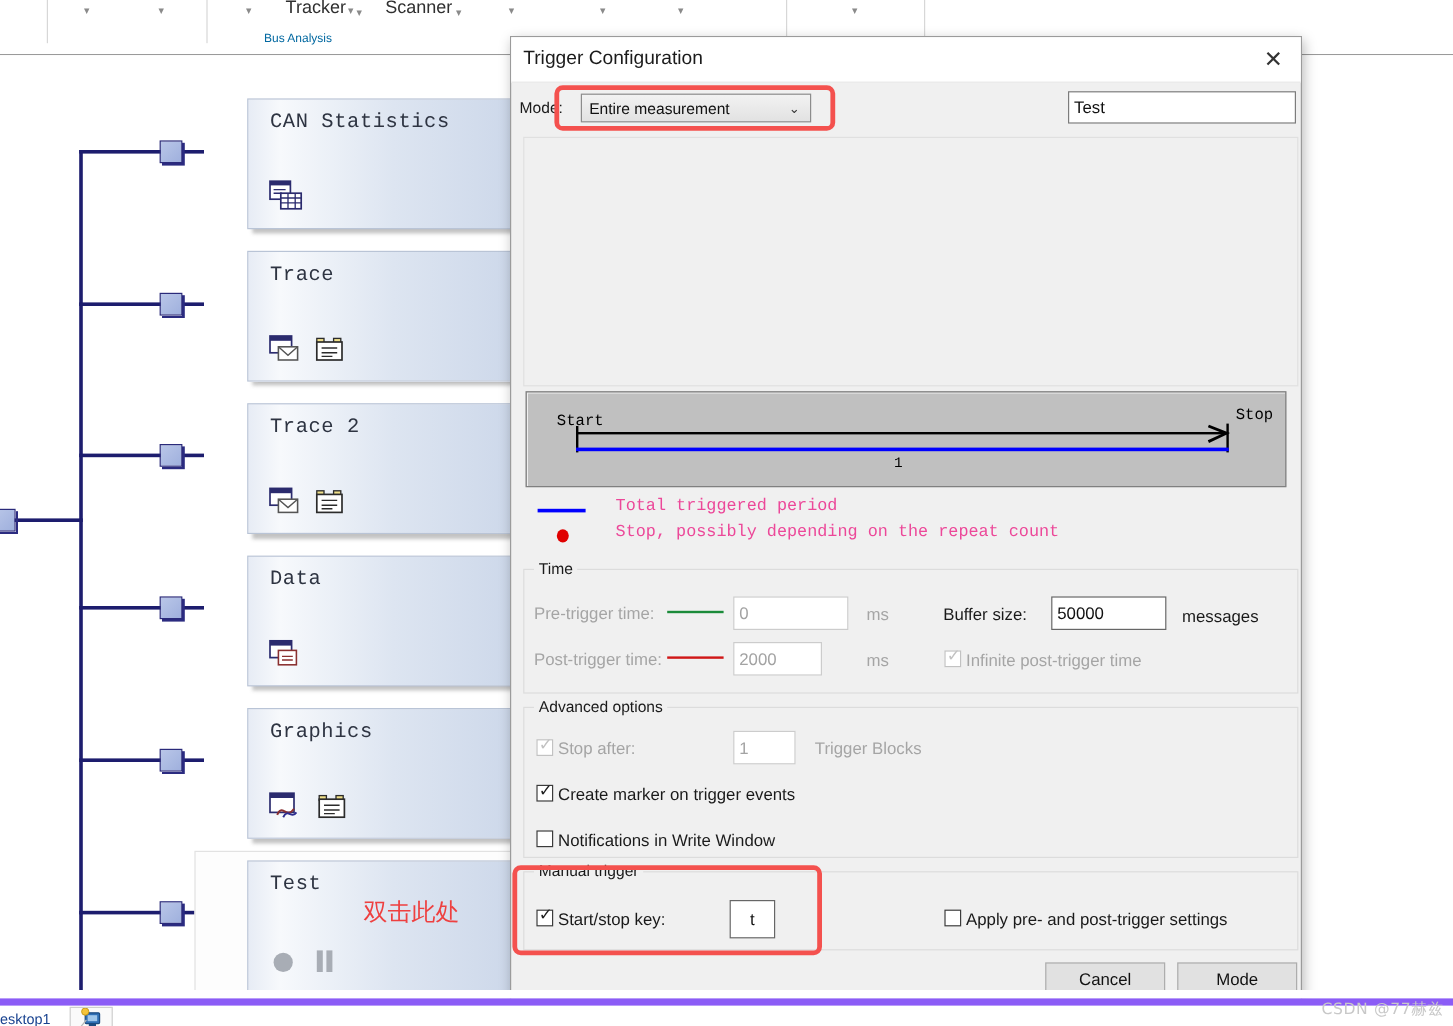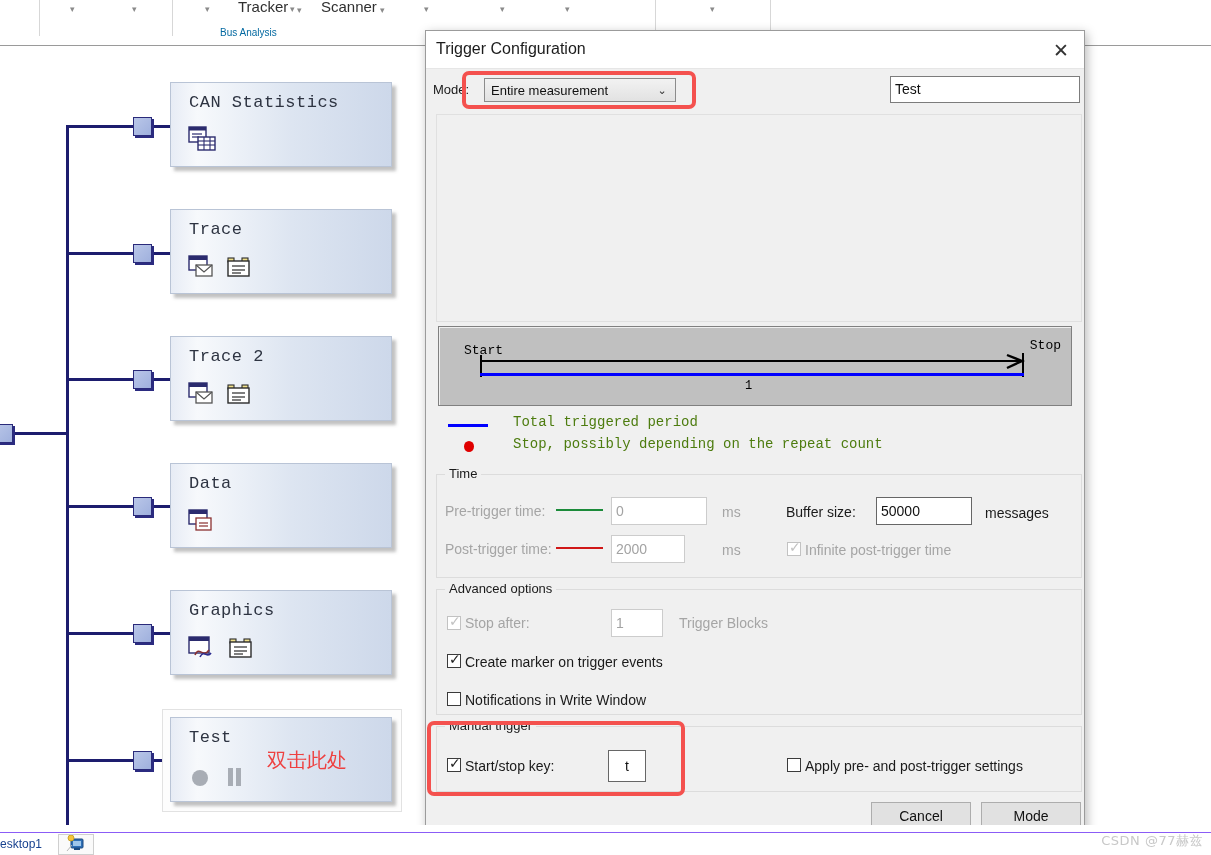--- a/index.html
+++ b/index.html
@@ -47,24 +47,25 @@
   }
 
   
   .blk-wrap { position: absolute; }
   .blk-sel {
     position: absolute; left: -8px; top: -8px; right: -10px; bottom: -10px;
     border: 1px solid #e2e2e2; background: #fdfdfd;
   }
   .blk {
     position: relative;
-    width: 222px; height: 85px;
+    width: 222px; height: 109px;
     background: linear-gradient(to right, #e7ecf5 0%, #f7f9fc 12%, #dde5f1 55%, #cdd8ea 100%);
     border: 1px solid #b9c4d6;
     box-shadow: 4px 4px 3px rgba(80,80,80,.35);
+    margin-left: 36px;
   }
   .blk-title {
     position: absolute; left: 18px; top: 10px;
     font-family: "Liberation Mono", "DejaVu Sans Mono", monospace;
     font-size: 17px; color: #2e3442; letter-spacing: .5px;
     white-space: nowrap;
   }
   .blk-icons { position: absolute; left: 17px; bottom: 10px; display: flex; align-items: flex-end; gap: 10px; }
   .note-cn {
     position: absolute;
@@ -150,21 +151,21 @@
   .legend-line {
     position: absolute; left: 10px; top: 10px; width: 40px; height: 3px; background: #0000ff;
   }
   .legend-dot {
     position: absolute; left: 26px; top: 5px; width: 10px; height: 11px;
     background: #e00000; border-radius: 50%;
   }
   .legend-text {
     position: absolute; left: 75px; top: 0;
     font-family: "Liberation Mono","DejaVu Sans Mono",monospace;
-    font-size: 14px; color: #4d7c0f; white-space: nowrap;
+    font-size: 14px; color: #ec4899; white-space: nowrap;
   }
 
   .group {
     position: absolute; border: 1px solid #dcdcdc; background: transparent;
   }
   .group-legend {
     position: absolute; top: -9px; left: 8px; background: #f0f0f0;
     padding: 0 4px; font-size: 13px; color: #1a1a1a;
   }
 
@@ -194,21 +195,21 @@
     background: #e1e1e1; border: 1px solid #adadad;
     font-size: 14px; color: #111;
     display: flex; align-items: center; justify-content: center;
     cursor: pointer;
   }
   .btn.primary { border: 2px solid #0078d7; background: #a3a3a3; margin-top: 45px; }
 
   
   .taskbar {
     position: absolute; left: 0; top: 832px; width: 1211px; height: 23px;
-    background: #ffffff; border-top: 1px solid #8b5cf6;
+    background: #ffffff; border-top: 6px solid #8b5cf6;
   }
   .tb-text { position: absolute; left: 0; top: 4px; font-size: 12px; color: #17418f; }
   .tb-btn {
     position: absolute; left: 58px; top: 1px; width: 36px; height: 21px;
     border: 1px solid #cfcfcf; background: #fafafa;
     display: flex; align-items: center; justify-content: center;
   }
   .watermark {
     position: absolute; right: 8px; top: 832px;
     font-size: 13px; color: #c8c8c8; letter-spacing: .5px;

